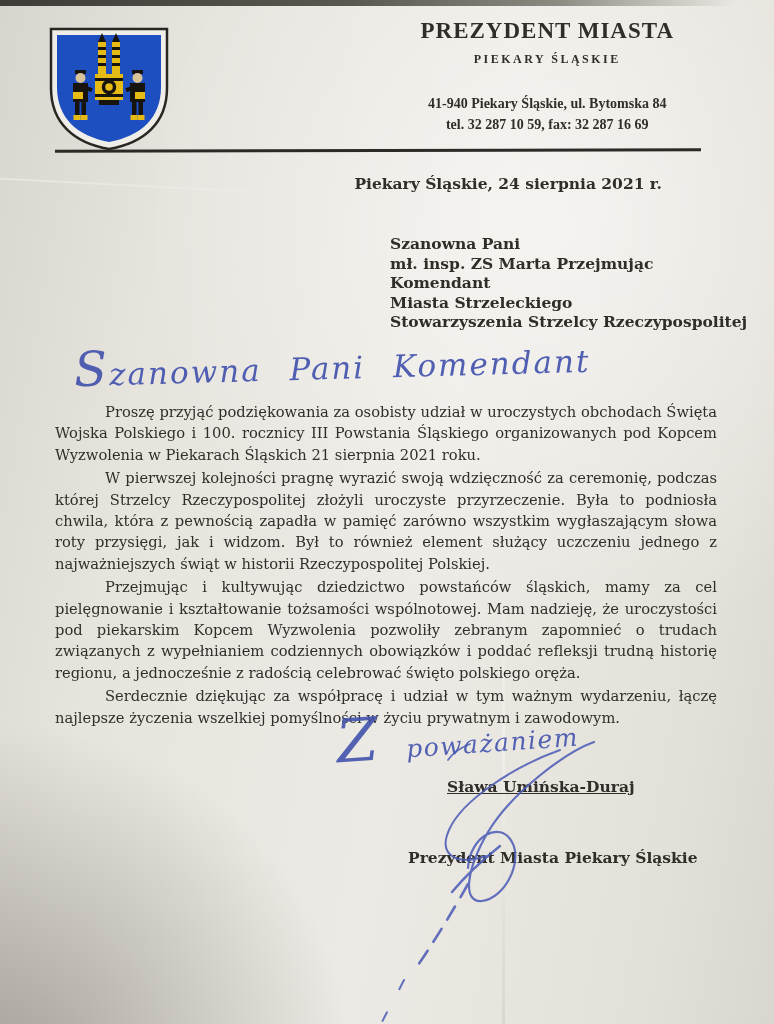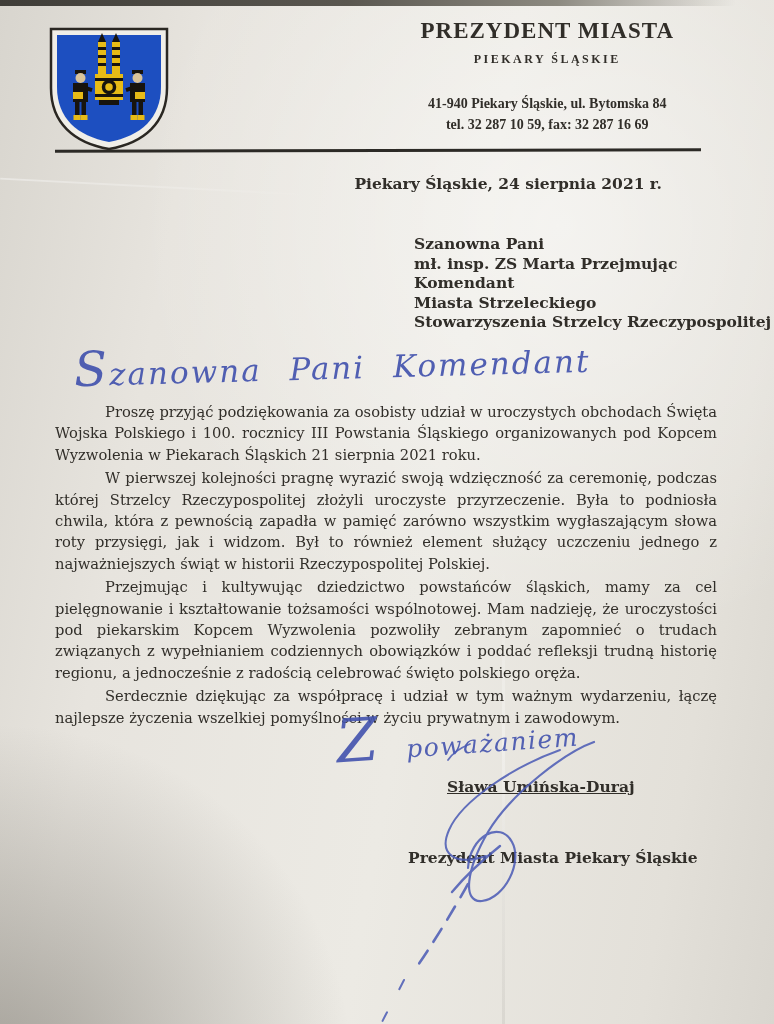--- a/index.html
+++ b/index.html
@@ -25,21 +25,21 @@
   .header-text{position:absolute;top:16px;right:100px;text-align:center;font-family:Liberation Serif, serif;}
   .title1{font-size:23px;font-weight:bold;letter-spacing:1px;line-height:30px;white-space:nowrap;}
   .title2{font-size:12px;font-weight:bold;letter-spacing:2.5px;line-height:27px;white-space:nowrap;}
   .addr{margin-top:20px;font-size:14px;font-weight:bold;line-height:21px;white-space:nowrap;}
 
   .rule{position:absolute;left:55px;top:149px;width:646px;height:3px;background:#2c2a26;transform:rotate(-.15deg);}
 
   .dateline{position:absolute;top:174px;right:112px;font-size:15.5px;font-weight:bold;white-space:nowrap;}
 
   .recipient{position:absolute;left:390px;top:234px;font-size:15.5px;font-weight:bold;line-height:19.6px;}
-  .recipient div{white-space:nowrap;margin-left:24px;}
+  .recipient div{white-space:nowrap;}
 
   .hand{color:#4353ae;font-style:italic;font-family:"DejaVu Serif","Liberation Serif",serif;}
   .greeting{position:absolute;left:74px;top:334px;font-size:31px;letter-spacing:2px;word-spacing:16px;
     transform:rotate(-1.6deg);white-space:nowrap;opacity:.92;}
   .greeting::first-letter{font-size:1.55em;}
 
   .body-text{position:absolute;left:55px;top:401px;width:662px;font-size:14.7px;line-height:21.4px;
     text-align:justify;font-weight:500;}
   .body-text p{margin:0 0 2px 0;text-indent:50px;}
 

